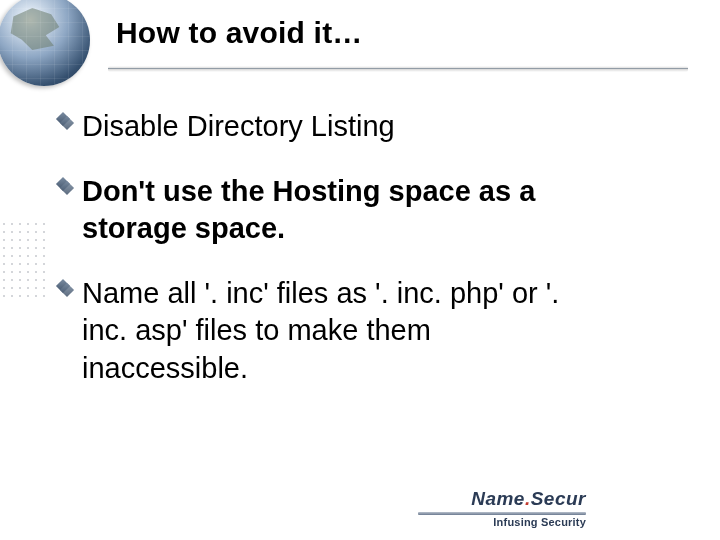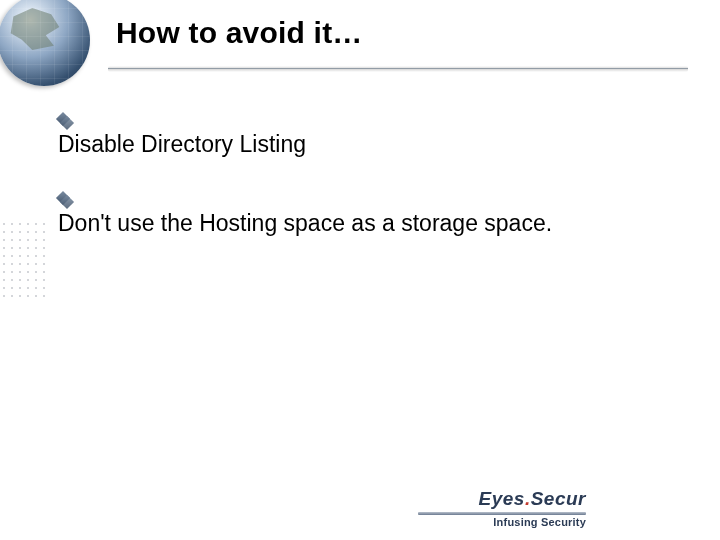--- a/index.html
+++ b/index.html
@@ -103,30 +103,29 @@
   .body {
     position: absolute;
     left: 58px;
     right: 40px;
     top: 108px;
   }
   .bullet {
     display: flex;
     align-items: flex-start;
     margin-bottom: 28px;
-    font-size: 23px;
+    font-size: 29px;
     line-height: 1.28;
     color: #000000;
-    flex-direction: column;
   }
   .bullet .bullet-text {
     flex: 1;
   }
   .bullet.bold .bullet-text {
-    font-weight: 400;
+    font-weight: 700;
   }
   .diamond-icon {
     flex: 0 0 auto;
     width: 16px;
     height: 16px;
     margin-right: 8px;
     margin-top: 6px;
     position: relative;
   }
   .diamond-icon::before,
@@ -197,24 +196,28 @@
     <div class="bullet">
       <span class="diamond-icon"></span>
       <span class="bullet-text">Disable Directory Listing</span>
     </div>
 
     <div class="bullet bold">
       <span class="diamond-icon"></span>
       <span class="bullet-text">Don't use the Hosting space as a storage space.</span>
     </div>
 
+    <div class="bullet">
+      <span class="diamond-icon"></span>
+      <span class="bullet-text">Name all '. inc' files as '. inc. php' or '. inc. asp' files to make them inaccessible.</span>
+    </div>
 
   </div>
 
   <div class="footer">
     <div class="brand">
-      <span>Eyes</span><span class="accent">.</span><span>Secur</span>
+      <span>Name</span><span class="accent">.</span><span>Secur</span>
     </div>
     <div class="brand-sep"></div>
     <div class="tagline">Infusing Security</div>
   </div>
 
 </div>
 
 </body></html>

